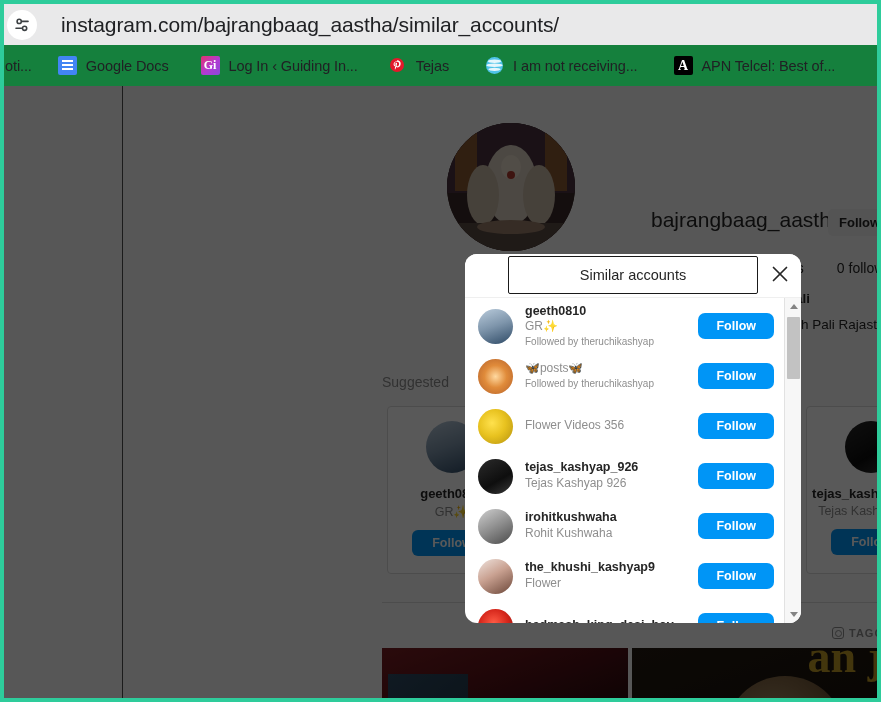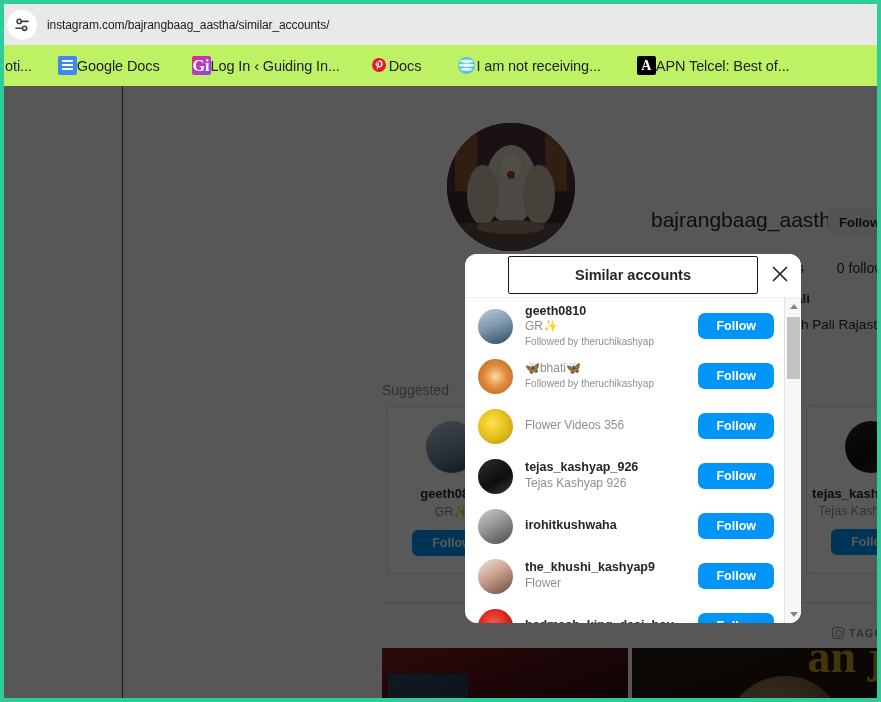--- a/index.html
+++ b/index.html
@@ -24,66 +24,67 @@
     overflow: hidden;
   }
   .site-settings-btn {
     width: 30px; height: 30px; border-radius: 50%;
     background: #ffffff;
     margin-left: 3px;
     display: flex; align-items: center; justify-content: center;
     flex: 0 0 auto;
   }
   .omnibox-url {
-    margin-left: 10px;
-    font-size: 12px;
+    margin-left: 24px;
+    font-size: 21px;
     color: #202124;
     white-space: nowrap;
     letter-spacing: -0.1px;
   }
 
   .bookmarks-bar {
     position: absolute; left: 4px; top: 45px;
     width: 873px; height: 41px;
-    background: #bef264;
+    background: #15803d;
     display: flex; align-items: center;
     overflow: hidden;
   }
   .bm {
     display: flex; align-items: center;
     height: 28px;
     padding: 0 7px;
     flex: 0 0 auto;
     border-radius: 4px;
   }
   .bm-label {
     font-size: 14.5px;
     color: #202124;
     white-space: nowrap;
+    margin-left: 9px;
     letter-spacing: -0.1px;
   }
   .bm-first .bm-label { margin-left: 0; }
   .bm-ico {
     width: 19px; height: 19px;
     flex: 0 0 auto;
     display: flex; align-items: center; justify-content: center;
     font-size: 13px; font-weight: bold; color: #fff;
     border-radius: 2px;
     overflow: hidden;
   }
   .ico-gdocs { background: #4285f4; position: relative; }
   .ico-gdocs::before {
     content: ""; position: absolute; left: 4px; top: 4px;
     width: 11px; height: 2px; background: #fff;
     box-shadow: 0 4px 0 #fff, 0 8px 0 #fff;
   }
   .ico-gi {
     background: linear-gradient(135deg,#e5326f 0%, #b03bd4 55%, #8a4ad9 100%);
     font-family: "Liberation Serif", serif;
-    font-size: 16px;
+    font-size: 12px;
   }
   .ico-links {
     background: transparent; color: #e3192b; font-size: 20px; line-height: 1;
   }
   .ico-att { background: transparent; }
   .ico-apn {
     background: #000; color: #fff;
     font-family: "Liberation Serif", serif;
     font-size: 14px; line-height: 1;
   }
@@ -132,21 +133,21 @@
     font-size: 13.5px; font-weight: bold; color: #262626;
     white-space: nowrap;
     display: flex; align-items: center; gap: 4px;
   }
   .ig-bio {
     position: absolute; left: 647px; top: 231px;
     font-size: 13.5px; color: #262626;
     white-space: nowrap;
   }
   .ig-suggested-label {
-    position: absolute; left: 378px; top: 296px;
+    position: absolute; left: 378px; top: 288px;
     font-size: 14px; color: #8e8e8e;
   }
   .sug-card {
     position: absolute; top: 320px;
     width: 130px; height: 168px;
     border: 1px solid #dbdbdb; border-radius: 4px;
     background: #fff;
     display: flex; flex-direction: column; align-items: center;
     padding-top: 14px;
   }
@@ -231,21 +232,21 @@
     flex: 0 0 auto;
     background:#fff;
   }
   .modal-title-box {
     position:absolute; left: 43px; top: 2px;
     width: 250px; height: 38px;
     border: 1.6px solid #1a1a1a; border-radius: 2px;
     display:flex; align-items:center; justify-content:center;
   }
   .modal-title {
-    font-size: 14.5px; color: #262626; font-weight: 700;
+    font-size: 14.5px; color: #262626; font-weight: 400;
   }
   .modal-close {
     position:absolute; right: 10px; top: 9px;
     width: 22px; height: 22px;
     display:flex; align-items:center; justify-content:center;
   }
   .modal-divider { height:1px; background:#efefef; flex:0 0 auto; }
 
   .modal-list-wrap {
     position: relative;
@@ -362,21 +363,21 @@
     </div>
 
     <div class="bm" style="margin-left:16px;">
       <span class="bm-ico ico-links">
         <svg width="18" height="18" viewBox="0 0 18 18" aria-hidden="true">
           <circle cx="9" cy="8" r="7" fill="#e3192b"></circle>
           <path d="M9 14.6 L6.6 11.8 L11.4 11.8 Z" fill="#e3192b"></path>
           <path d="M9 4.2 c-2.1 0-3.4 1.4-3.4 3 0 .8.4 1.7 1.1 2 .1.1.2 0 .2-.1l.2-.7c0-.1 0-.2-.1-.2-.3-.4-.4-.8-.4-1.2 0-1.3 1-2.2 2.4-2.2 1.3 0 2.1.8 2.1 1.9 0 1.5-.7 2.6-1.6 2.6-.5 0-.9-.4-.8-1 .1-.6.4-1.3.4-1.8 0-.4-.2-.8-.7-.8-.6 0-1 .6-1 1.4 0 .5.2.9.2.9l-.7 2.8c-.1.5-.1 1.1 0 1.6 0 .1.1.1.2.1.5-.7.8-1.5.9-1.8l.3-1c.2.4.8.7 1.4.7 1.8 0 3-1.7 3-3.9 0-1.7-1.4-3.3-3.7-3.3z" fill="#ffffff"></path>
         </svg>
       </span>
-      <span class="bm-label">Docs</span>
+      <span class="bm-label">Tejas</span>
     </div>
 
     <div class="bm" style="margin-left:22px;justify-content:space-between;">
       <span class="bm-ico ico-att">
         <svg width="19" height="19" viewBox="0 0 19 19" aria-hidden="true">
           <circle cx="9.5" cy="9.5" r="8.5" fill="#4fc3e8"></circle>
           <ellipse cx="9.5" cy="5.3" rx="6.6" ry="1.7" fill="#ffffff" opacity="0.85"></ellipse>
           <ellipse cx="9.5" cy="9.3" rx="8.1" ry="1.7" fill="#ffffff" opacity="0.85"></ellipse>
           <ellipse cx="9.5" cy="13.3" rx="6.2" ry="1.6" fill="#ffffff" opacity="0.85"></ellipse>
         </svg>
@@ -491,21 +492,21 @@
               <span class="acct-user">geeth0810</span>
               <span class="acct-name">GR✨</span>
               <span class="acct-sub">Followed by theruchikashyap</span>
             </div>
             <div class="acct-follow">Follow</div>
           </div>
 
           <div class="acct-row">
             <div class="acct-av av-garima"></div>
             <div class="acct-txt">
-              <span class="acct-name">🦋bhati🦋</span>
+              <span class="acct-name">🦋posts🦋</span>
               <span class="acct-sub">Followed by theruchikashyap</span>
             </div>
             <div class="acct-follow">Follow</div>
           </div>
 
           <div class="acct-row">
             <div class="acct-av av-flower"></div>
             <div class="acct-txt">
               <span class="acct-name">Flower Videos 356</span>
             </div>
@@ -518,20 +519,21 @@
               <span class="acct-user">tejas_kashyap_926</span>
               <span class="acct-name">Tejas Kashyap 926</span>
             </div>
             <div class="acct-follow">Follow</div>
           </div>
 
           <div class="acct-row">
             <div class="acct-av av-rohit"></div>
             <div class="acct-txt">
               <span class="acct-user">irohitkushwaha</span>
+              <span class="acct-name">Rohit Kushwaha</span>
             </div>
             <div class="acct-follow">Follow</div>
           </div>
 
           <div class="acct-row">
             <div class="acct-av av-khushi"></div>
             <div class="acct-txt">
               <span class="acct-user">the_khushi_kashyap9</span>
               <span class="acct-name">Flower</span>
             </div>

